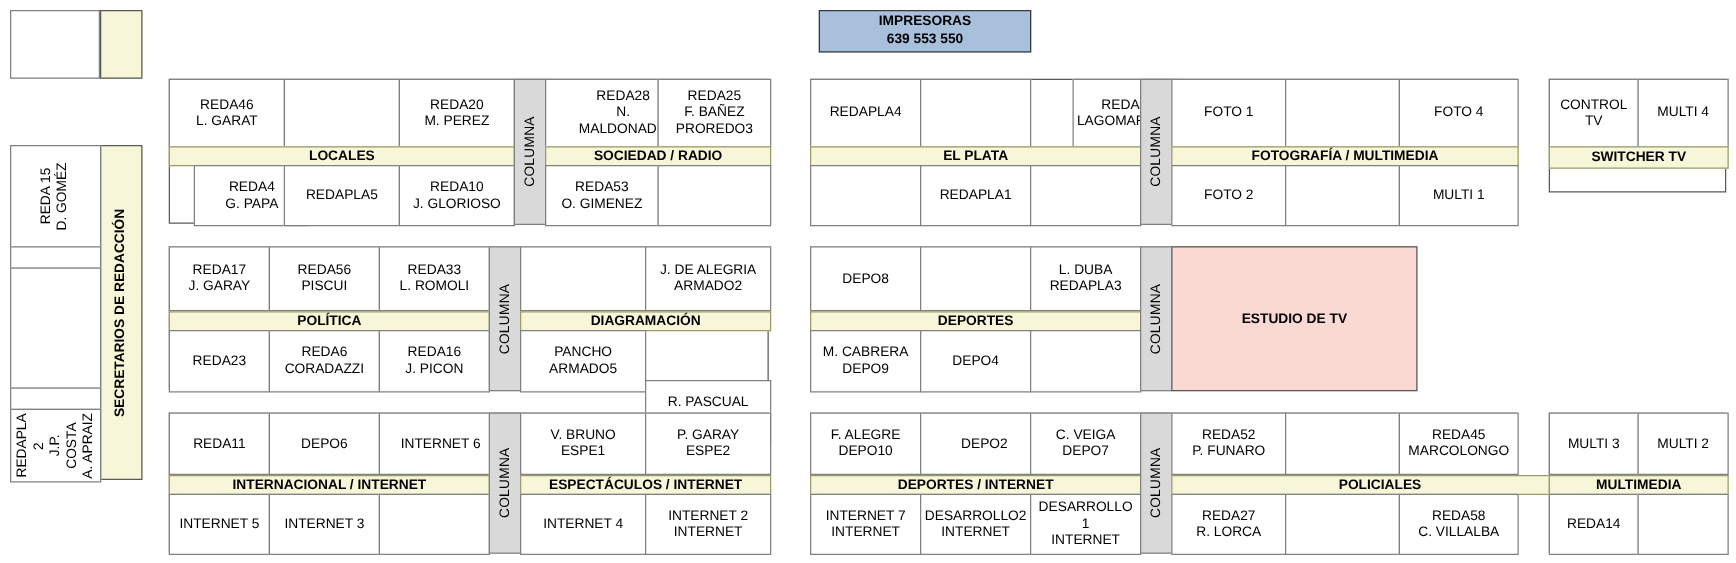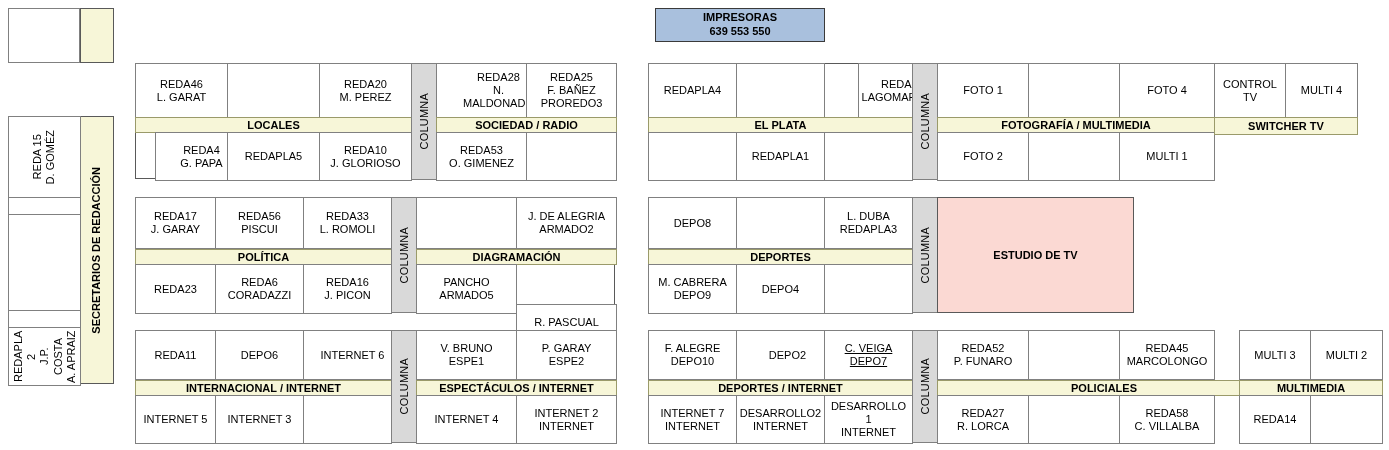--- a/index.html
+++ b/index.html
@@ -179,21 +179,21 @@
 
   <div class="abs cell" style="left:288px; top:-1px; width:92px; height:55px;">FOTO 1</div>
   <div class="abs cell" style="left:379px; top:-1px; width:92px; height:55px;"></div>
   <div class="abs cell" style="left:470px; top:-1px; width:96px; height:55px;">FOTO 4</div>
   <div class="abs band" style="left:288px; top:53px; width:278px; height:16px;">FOTOGRAFÍA / MULTIMEDIA</div>
   <div class="abs cell" style="left:288px; top:68px; width:92px; height:49px;">FOTO 2</div>
   <div class="abs cell" style="left:379px; top:68px; width:92px; height:49px;"></div>
   <div class="abs cell" style="left:470px; top:68px; width:96px; height:49px;">MULTI 1</div>
 </div>
 
-<div class="abs blockframe" style="left:1214px; top:63px; width:142px; height:71px;">
+<div class="abs blockframe" style="left:1239px; top:63px; width:142px; height:91px;">
   <div class="abs cell" style="left:-1px; top:-1px; width:72px; height:55px;">CONTROL TV</div>
   <div class="abs cell" style="left:70px; top:-1px; width:73px; height:55px;">MULTI 4</div>
   <div class="abs band" style="left:-1px; top:53px; width:144px; height:18px;">SWITCHER TV</div>
 </div>
 
 <div class="abs blockframe" style="left:135px; top:197px; width:480px; height:115px;">
 
   <div class="abs cell" style="left:-1px; top:-1px; width:81px; height:52px;">REDA17
 J. GARAY</div>
   <div class="abs cell" style="left:79px; top:-1px; width:89px; height:52px;">REDA56
@@ -262,21 +262,21 @@
   <div class="abs cell" style="left:280px; top:64px; width:101px; height:49px;">INTERNET 4</div>
   <div class="abs cell" style="left:380px; top:64px; width:101px; height:49px;">INTERNET 2
 INTERNET</div>
 </div>
 
 <div class="abs blockframe" style="left:648px; top:330px; width:565px; height:112px;">
 
   <div class="abs cell" style="left:-1px; top:-1px; width:89px; height:50px;">F. ALEGRE
 DEPO10</div>
   <div class="abs cell" style="left:87px; top:-1px; width:89px; height:50px;padding-left:16px;">DEPO2</div>
-  <div class="abs cell" style="left:175px; top:-1px; width:89px; height:50px;text-decoration:underline;">C. VEIGA
+  <div class="abs cell" style="left:175px; top:-1px; width:89px; height:50px;">C. VEIGA
 DEPO7</div>
   <div class="abs band" style="left:-1px; top:49px; width:265px; height:16px;">DEPORTES / INTERNET</div>
   <div class="abs cell" style="left:-1px; top:64px; width:89px; height:49px;">INTERNET 7
 INTERNET</div>
   <div class="abs cell" style="left:87px; top:64px; width:89px; height:49px;">DESARROLLO2
 INTERNET</div>
   <div class="abs cell" style="left:175px; top:64px; width:89px; height:49px;">DESARROLLO 1
 INTERNET</div>
 
   <div class="abs columna" style="left:263px; top:-1px; width:26px; height:113px;">

